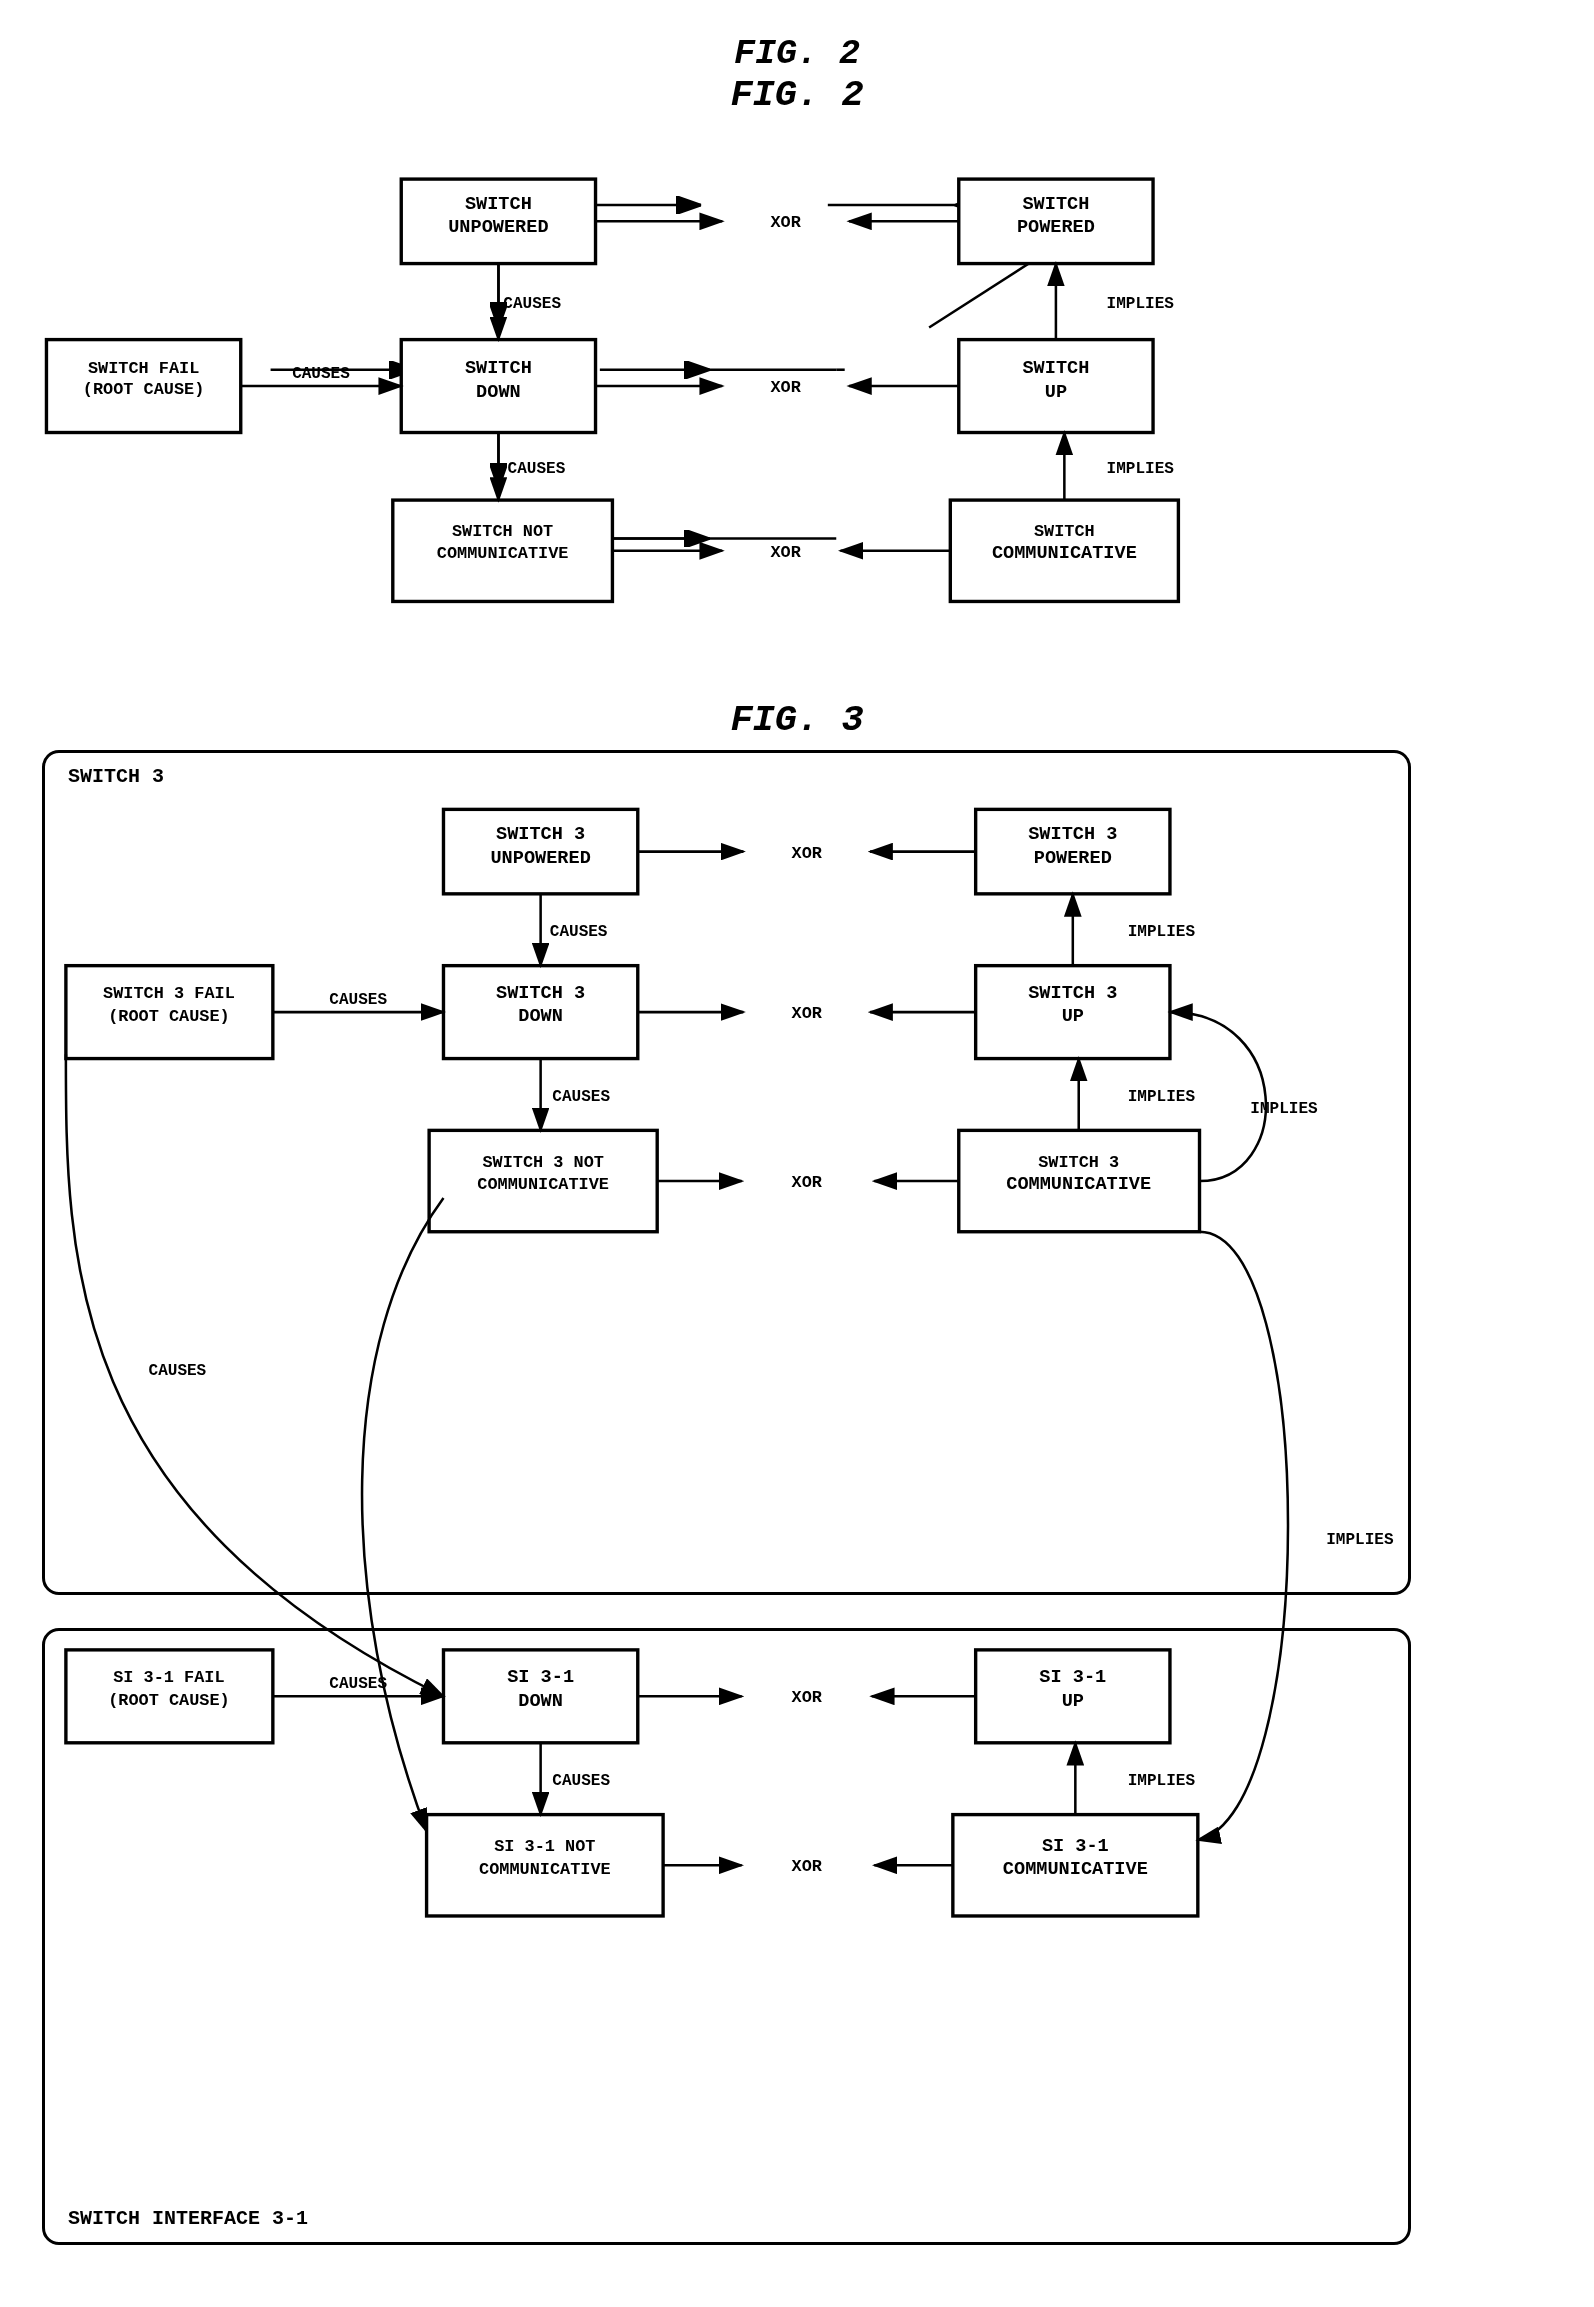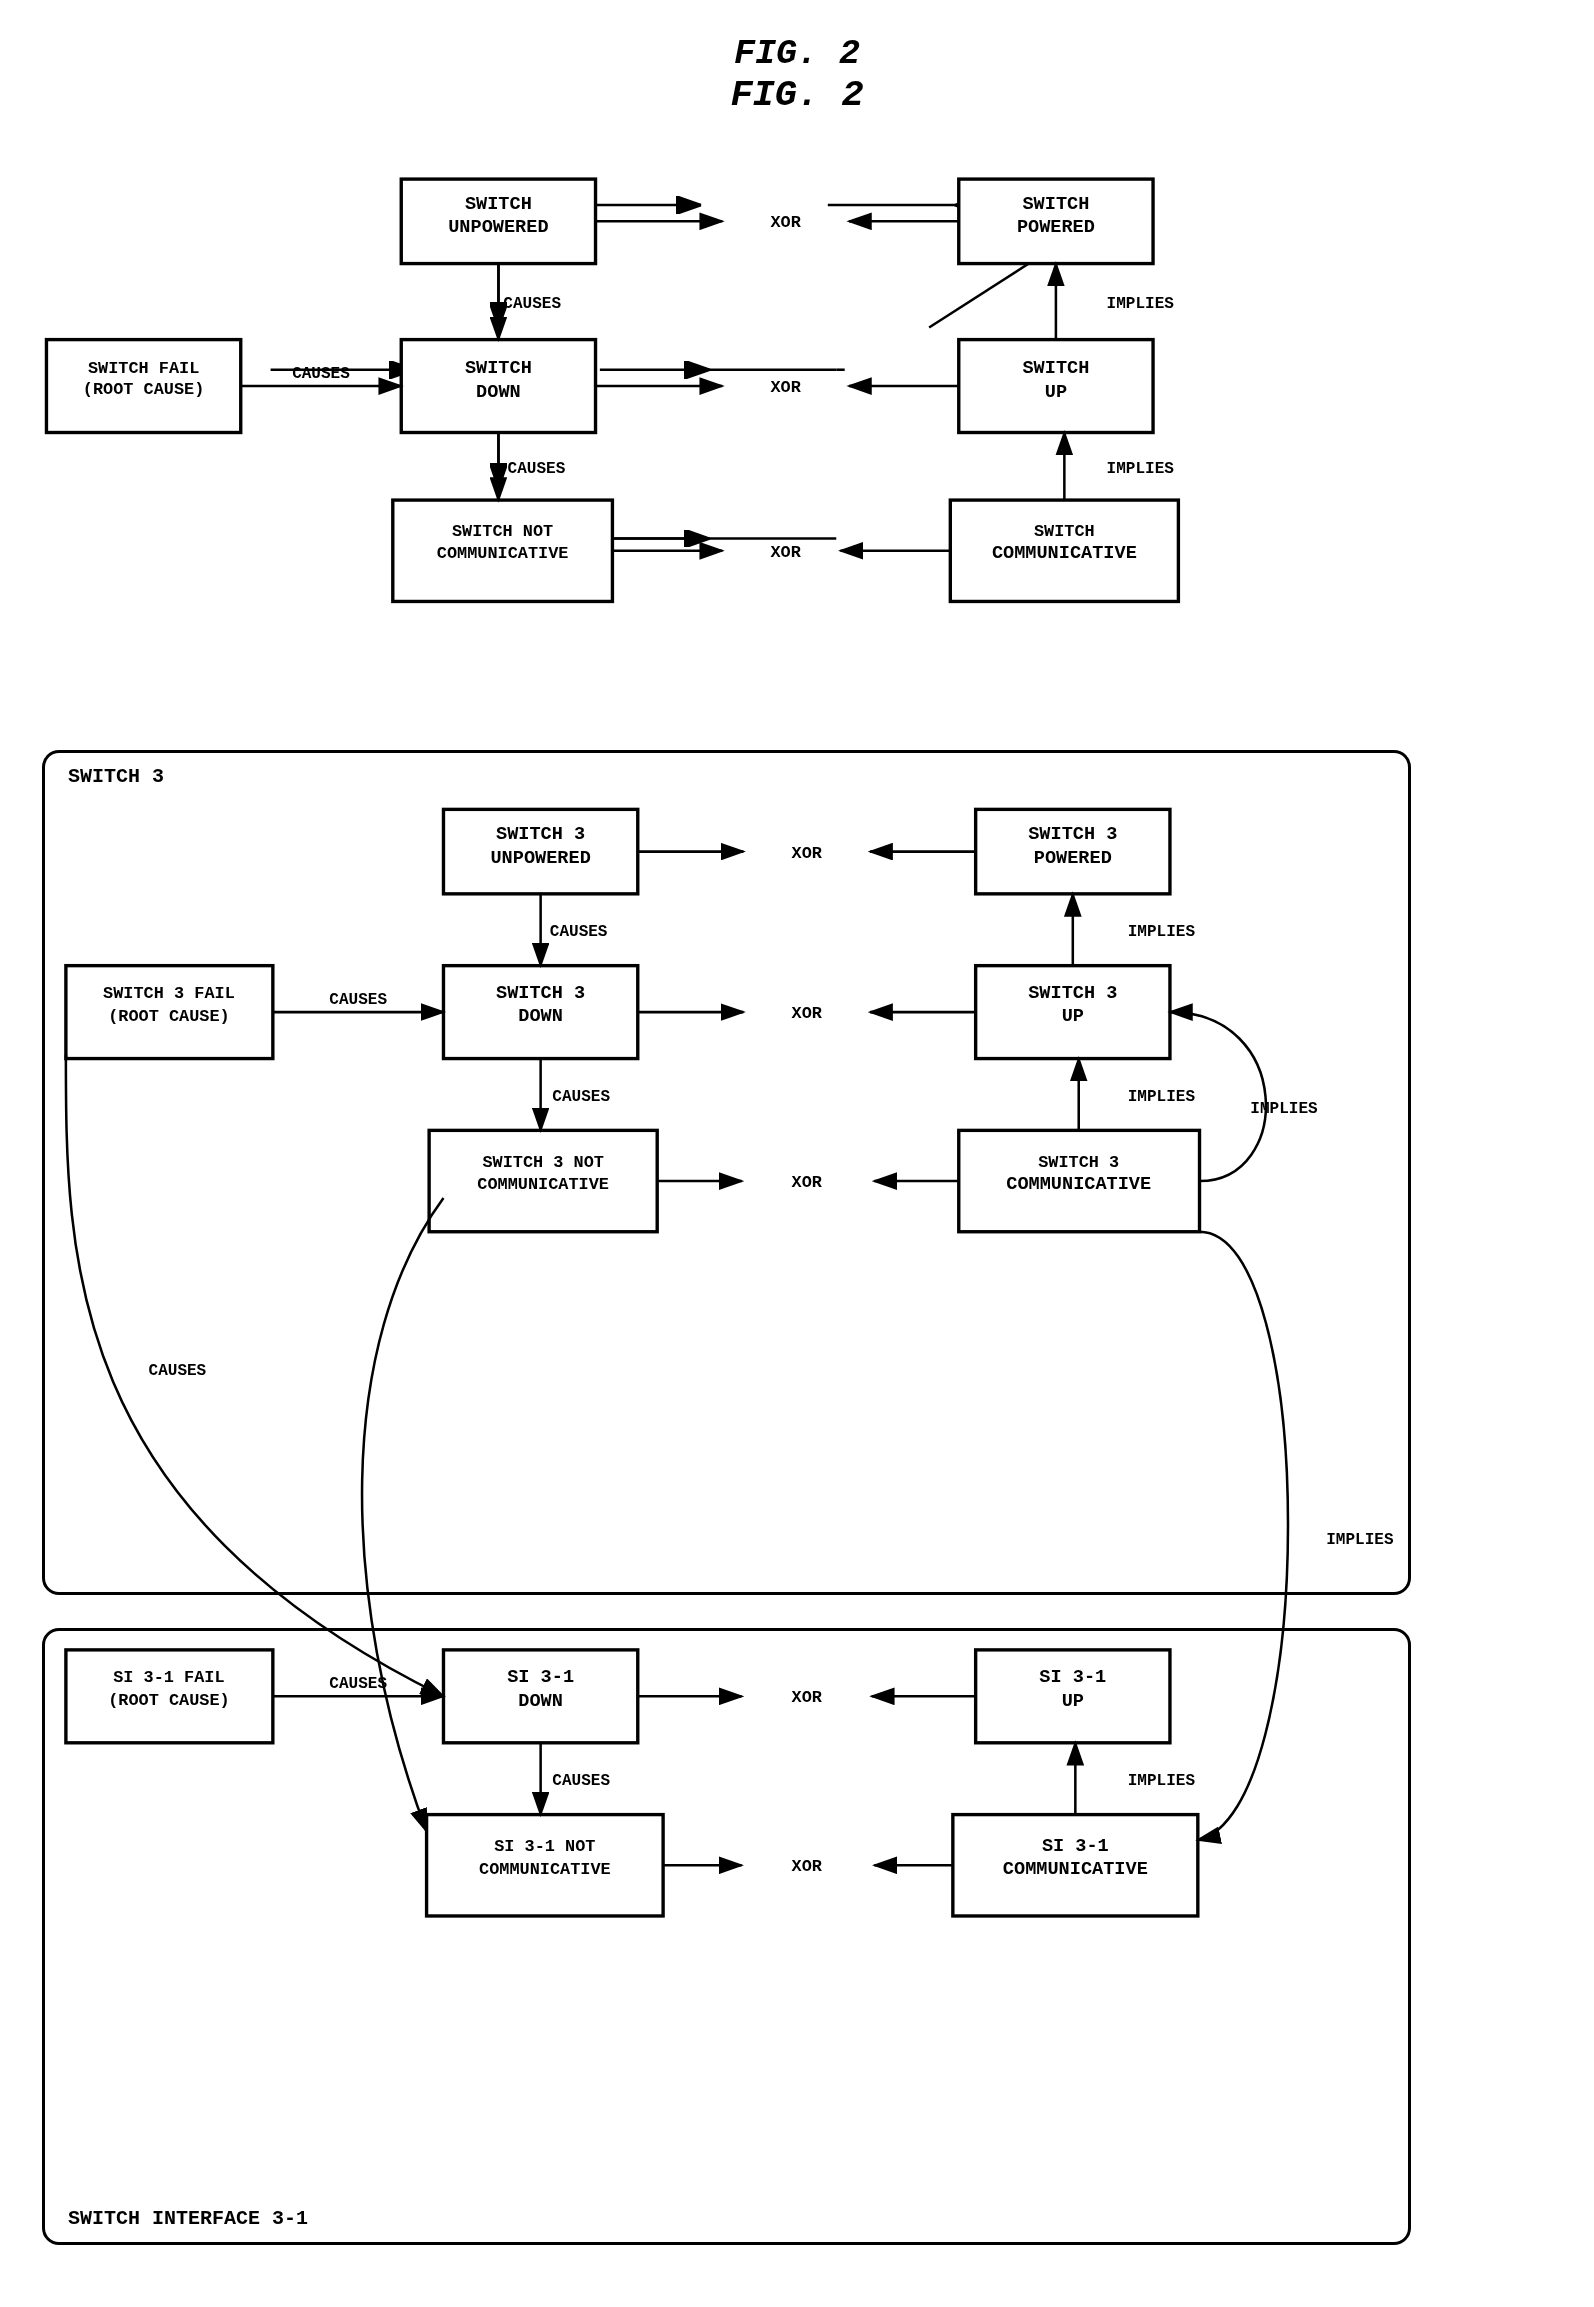--- a/index.html
+++ b/index.html
@@ -170,20 +170,23 @@
 
   <line x1="725" y1="505" x2="855" y2="505" stroke="black" stroke-width="3" marker-end="url(#arr)"></line>
   <line x1="1125" y1="505" x2="995" y2="505" stroke="black" stroke-width="3" marker-end="url(#arr)"></line>
   <text x="930" y="512" text-anchor="middle" font-family="Courier New,monospace" font-weight="bold" font-size="20">XOR</text>
 
   <line x1="1260" y1="445" x2="1260" y2="365" stroke="black" stroke-width="3" marker-end="url(#arr)"></line>
   <text x="1310" y="413" text-anchor="start" font-family="Courier New,monospace" font-weight="bold" font-size="19">IMPLIES</text>
 
 </svg>
 
+<div style="position:absolute; top:659px; left:0; right:0; text-align:center;">
+  <span style="font-style:italic; font-size:37px; font-weight:bold; font-family:'Courier New',monospace;">FIG. 3</span>
+</div>
 
 <div class="outer-box" style="position:absolute; top:710px; left:42px; width:1369px; height:845px;">
 </div>
 <span class="outer-box-label" style="position:absolute; top:725px; left:68px; font-size:20px;">SWITCH 3</span>
 
 <div class="outer-box" style="position:absolute; top:1588px; left:42px; width:1369px; height:617px;">
 </div>
 <span class="outer-box-label" style="position:absolute; top:2167px; left:68px; font-size:20px;text-align:center;">SWITCH INTERFACE 3-1</span>
 
 <svg style="position:absolute; top:710px; left:0;" width="1594" height="1521" viewBox="0 0 1887 1800">

